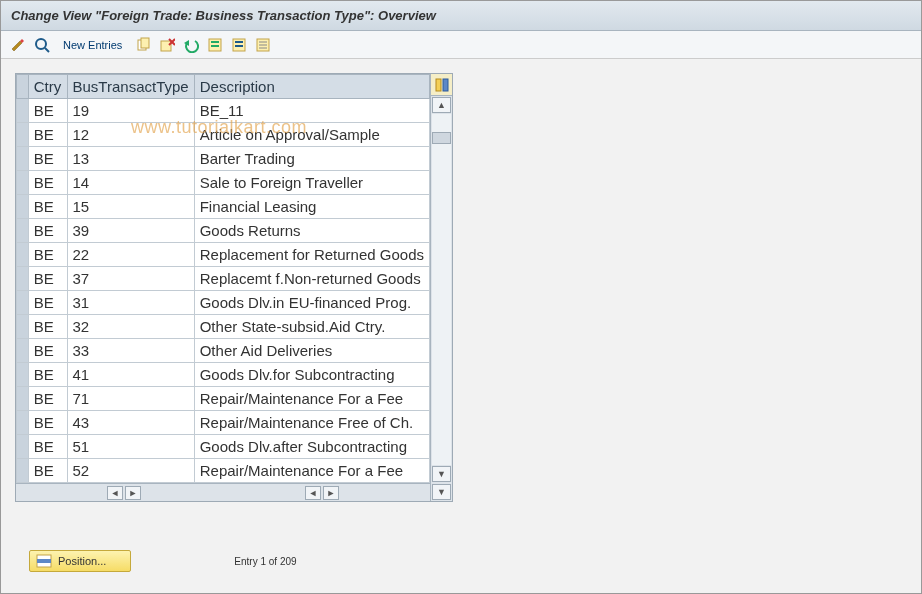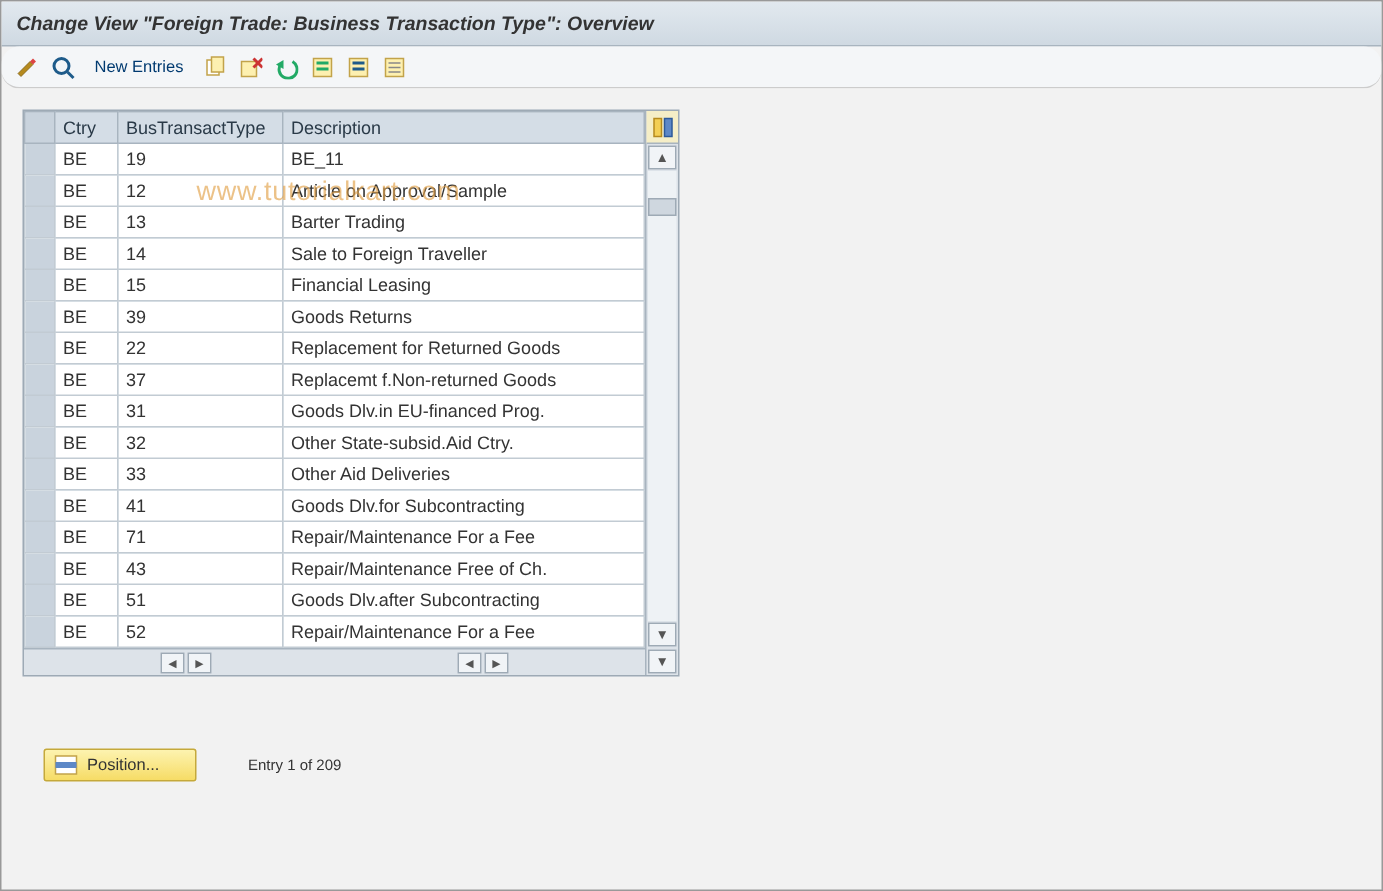--- a/index.html
+++ b/index.html
@@ -24,21 +24,20 @@
     border-bottom: 1px solid #a8b4bf;
   }
   .toolbar {
     background: #f4f6f8;
     height: 28px;
     display: flex;
     align-items: center;
     padding-left: 8px;
     gap: 6px;
     border-bottom: 1px solid #ccc;
-    border-radius: 12px;
   }
   .tb-btn {
     width: 18px; height: 18px;
     display: inline-flex; align-items: center; justify-content: center;
     cursor: pointer;
   }
   .new-entries {
     font-size: 11px;
     color: #003a70;
     padding: 2px 6px;
@@ -66,21 +65,21 @@
     background: #e9eef3;
   }
   .grid-body {
     flex: 1;
     display: flex;
     flex-direction: column;
   }
   table.sap-grid {
     border-collapse: collapse;
     width: 100%;
-    font-size: 12px;
+    font-size: 15px;
   }
   table.sap-grid th {
     background: #d4dde6;
     border: 1px solid #a8b4bf;
     padding: 3px 5px;
     text-align: left;
     font-weight: normal;
     color: #2a3a48;
     height: 20px;
   }
@@ -142,21 +141,21 @@
     width:100%; height:12px;
     background:#cfd7df;
     border:1px solid #9eaab5;
     cursor:pointer;
   }
   .footer {
     margin-top: 48px;
     padding-left: 14px;
     display:flex;
     align-items:center;
-    gap: 34px;
+    gap: 103px;
   }
   .pos-btn {
     background: linear-gradient(#fdf3b0, #f6dc66);
     border: 1px solid #c5a93b;
     padding: 3px 24px 3px 6px;
     font-size: 11px;
     color: #333;
     display:flex; align-items:center; gap:6px;
     cursor:pointer;
     border-radius:2px;

